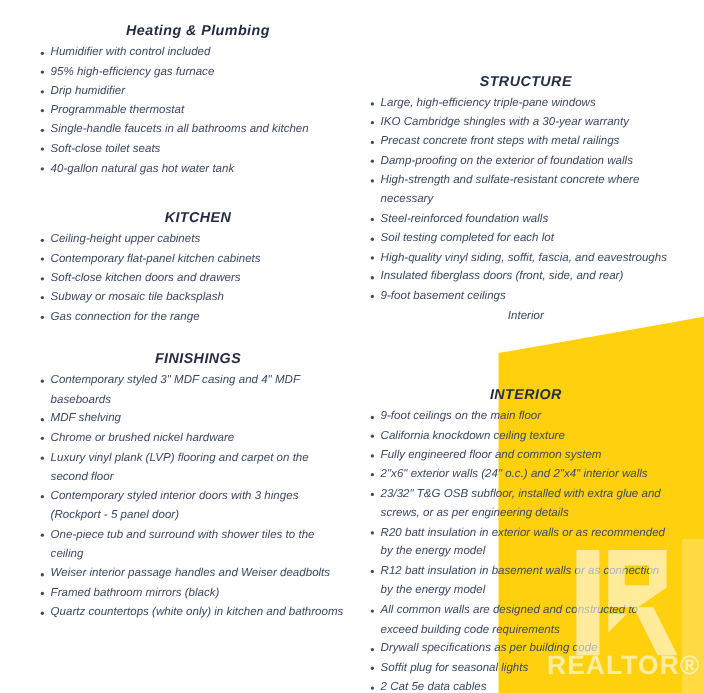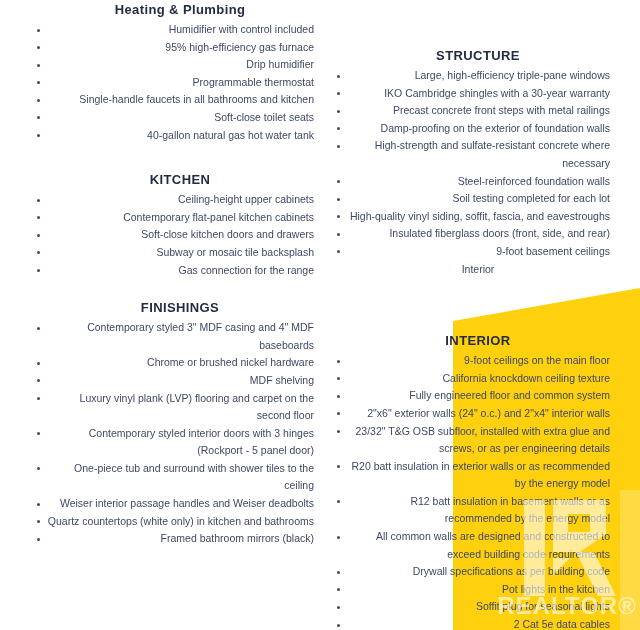--- a/index.html
+++ b/index.html
@@ -9,35 +9,35 @@
     background: #ffffff;
     font-family: "Liberation Sans", sans-serif;
     position: relative;
     overflow: hidden;
   }
   .yellow-block {
     position: absolute; inset: 0; z-index: 0;
     background: #FFD00E;
     clip-path: polygon(453px 321px, 640px 288px, 640px 630px, 453px 630px);
   }
-  .col { position: absolute; top: 2px; z-index: 1; }
+  .col { position: absolute; top: 20px; z-index: 1; font-style: italic; }
   .col-left  { left: 30px;  width: 300px; }
   .col-right { left: 330px; width: 296px; margin-top: 46px; }
   .sec-heading {
     margin: 0 0 4px 0;
     font-size: 13px; font-weight: bold;
     letter-spacing: 0.4px;
     text-align: center;
     color: #232D42;
   }
   .list { list-style: none; margin: 0; padding: 0; }
   .item {
     position: relative;
     padding: 0 16px;
-    text-align: right;
+    text-align: left;
     font-size: 10.5px;
     line-height: 17.6px;
     color: #3D4963;
   }
   .dot {
     position: absolute; left: 7px; top: 7.5px;
     width: 3px; height: 3px; border-radius: 50%;
     background: #3D4963;
   }
   .sec-kitchen    { margin-top: 28px; }
@@ -152,56 +152,56 @@
     <h2 class="sec-heading">FINISHINGS</h2>
     <ul class="list">
 
         <li class="item">
           <span class="dot"></span>
           <span>Contemporary styled 3" MDF casing and 4" MDF baseboards</span>
         </li>
 
         <li class="item">
           <span class="dot"></span>
+          <span>MDF shelving</span>
+        </li>
+
+        <li class="item">
+          <span class="dot"></span>
           <span>Chrome or brushed nickel hardware</span>
         </li>
 
         <li class="item">
           <span class="dot"></span>
-          <span>MDF shelving</span>
-        </li>
-
-        <li class="item">
-          <span class="dot"></span>
           <span>Luxury vinyl plank (LVP) flooring and carpet on the second floor</span>
         </li>
 
         <li class="item">
           <span class="dot"></span>
           <span>Contemporary styled interior doors with 3 hinges (Rockport - 5 panel door)</span>
         </li>
 
         <li class="item">
           <span class="dot"></span>
           <span>One-piece tub and surround with shower tiles to the ceiling</span>
         </li>
 
         <li class="item">
           <span class="dot"></span>
           <span>Weiser interior passage handles and Weiser deadbolts</span>
         </li>
 
         <li class="item">
           <span class="dot"></span>
+          <span>Framed bathroom mirrors (black)</span>
+        </li>
+
+        <li class="item">
+          <span class="dot"></span>
           <span>Quartz countertops (white only) in kitchen and bathrooms</span>
-        </li>
-
-        <li class="item">
-          <span class="dot"></span>
-          <span>Framed bathroom mirrors (black)</span>
         </li>
       </ul>
   </section>
 
 </div>
 
 <div class="col col-right">
 
   <section>
     <h2 class="sec-heading">STRUCTURE</h2>
@@ -289,37 +289,33 @@
           <span>23/32" T&amp;G OSB subfloor, installed with extra glue and screws, or as per engineering details</span>
         </li>
 
         <li class="item">
           <span class="dot"></span>
           <span>R20 batt insulation in exterior walls or as recommended by the energy model</span>
         </li>
 
         <li class="item">
           <span class="dot"></span>
-          <span>R12 batt insulation in basement walls or as recommended by the energy model</span>
+          <span>R12 batt insulation in basement walls or as connection by the energy model</span>
         </li>
 
         <li class="item">
           <span class="dot"></span>
           <span>All common walls are designed and constructed to exceed building code requirements</span>
         </li>
 
         <li class="item">
           <span class="dot"></span>
           <span>Drywall specifications as per building code</span>
         </li>
 
-        <li class="item">
-          <span class="dot"></span>
-          <span>Pot lights in the kitchen</span>
-        </li>
 
         <li class="item">
           <span class="dot"></span>
           <span>Soffit plug for seasonal lights</span>
         </li>
 
         <li class="item">
           <span class="dot"></span>
           <span>2 Cat 5e data cables</span>
         </li>

